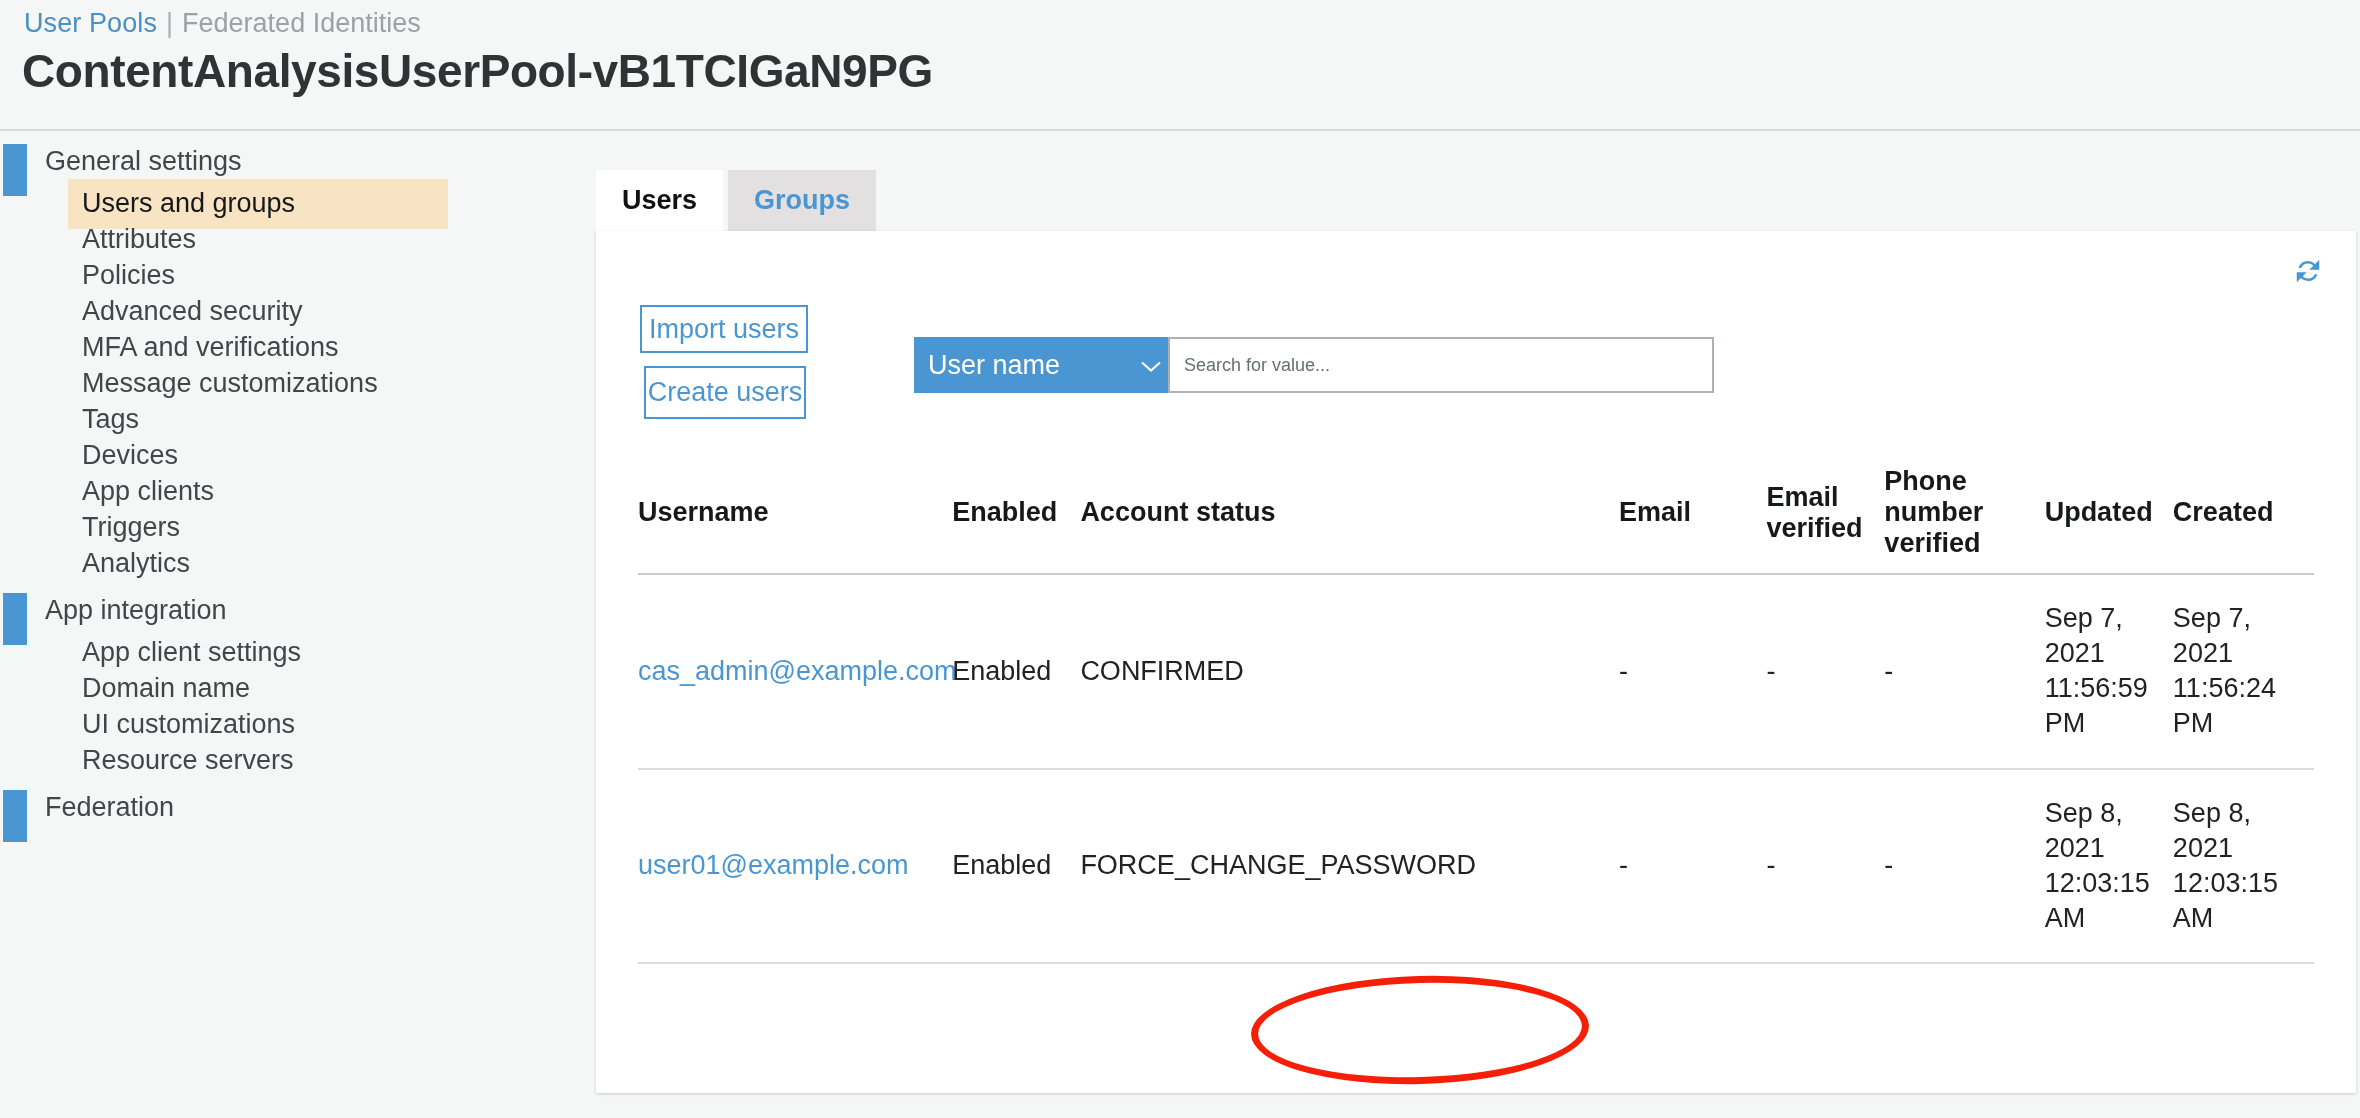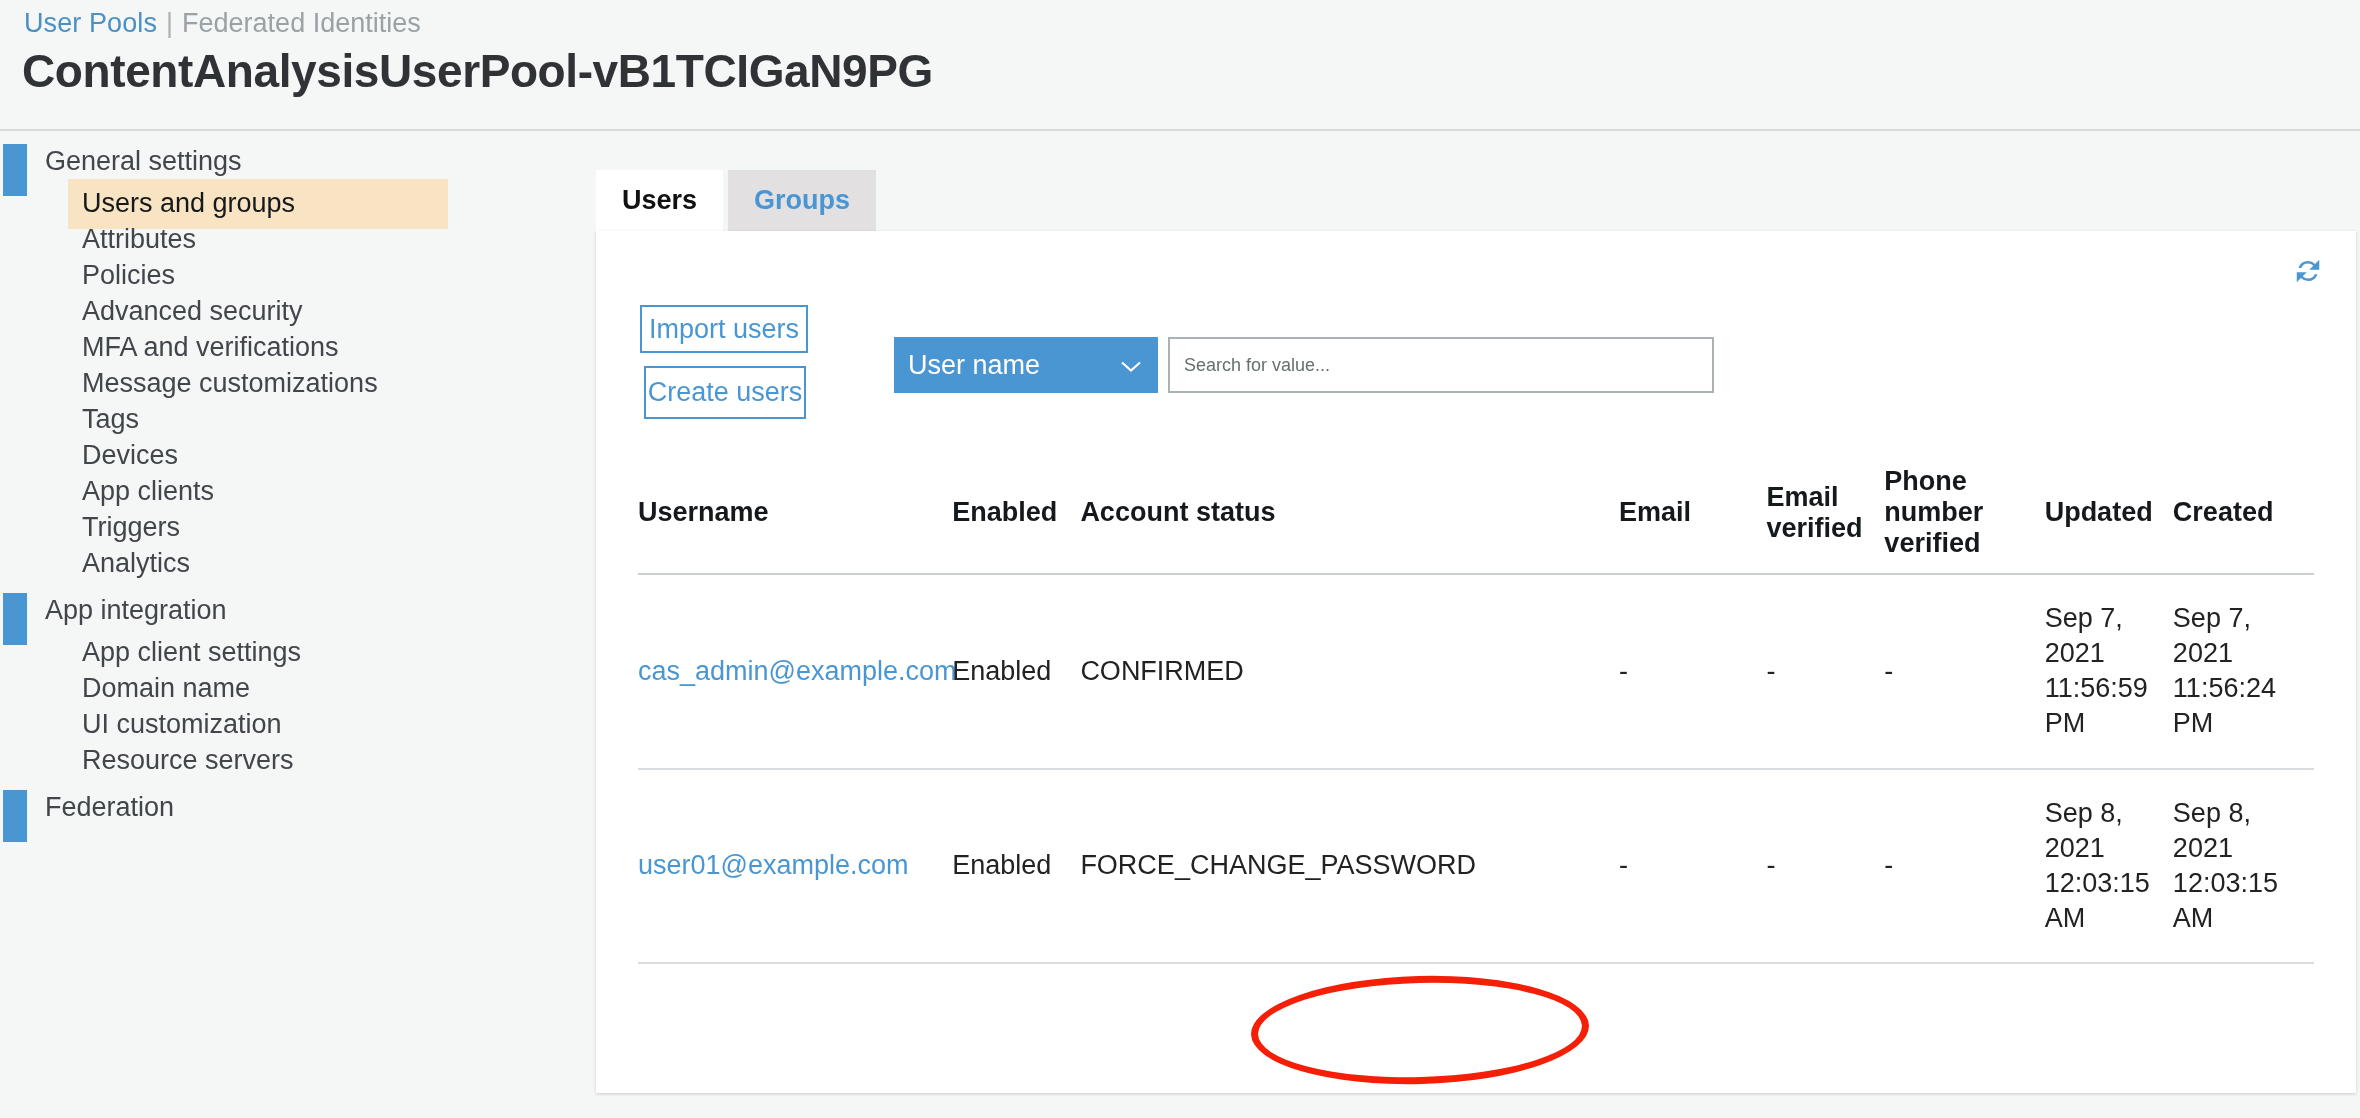--- a/index.html
+++ b/index.html
@@ -201,21 +201,21 @@
   #create-user-button {
     left: 48px;
     top: 135px;
     width: 162px;
     height: 53px;
   }
 
   
   #filter-select {
     position: absolute;
-    left: 298px;
+    left: 318px;
     top: 106px;
     width: 264px;
     height: 56px;
     background: #4A96D2;
     color: #FFFFFF;
     font-size: 27px;
     display: flex;
     align-items: center;
     cursor: pointer;
   }
@@ -365,21 +365,21 @@
       <span class="marker"></span>
       <span class="glabel">App integration</span>
     </div>
     <div class="nav-item">
       <span class="ilabel">App client settings</span>
     </div>
     <div class="nav-item">
       <span class="ilabel">Domain name</span>
     </div>
     <div class="nav-item">
-      <span class="ilabel">UI customization</span>
+      <span class="ilabel">UI customizations</span>
     </div>
     <div class="nav-item">
       <span class="ilabel">Resource servers</span>
     </div>
     <div class="nav-group">
       <span class="marker"></span>
       <span class="glabel">Federation</span>
     </div>
   </div>
 

